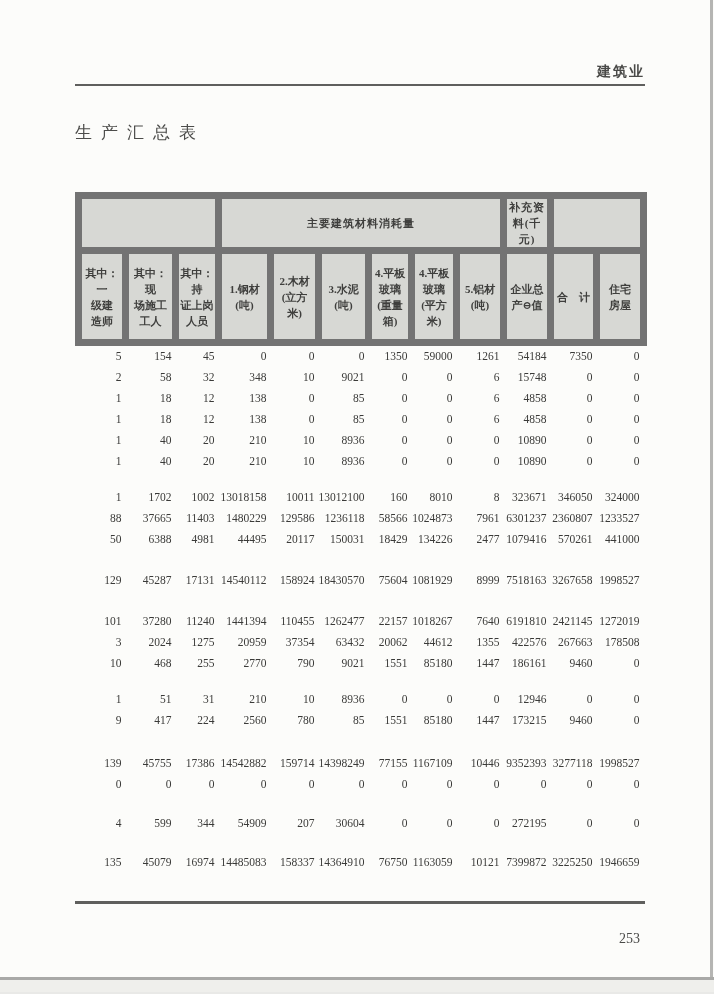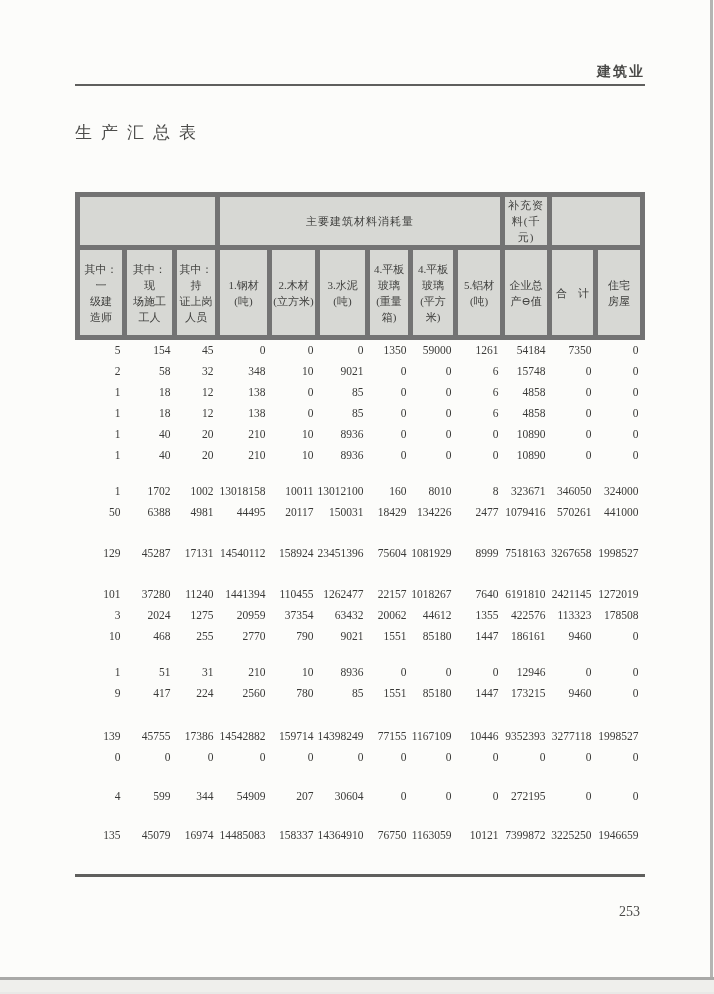--- a/index.html
+++ b/index.html
@@ -41,22 +41,22 @@
   }
 
   table.summary{
     margin-top:44px;
     border-collapse:collapse;
     table-layout:fixed;
     width:567px;
   }
   table.summary thead th{
     background:#d7d8d4;
-    border:5px solid #737373;
-    font-weight:400;
+    border:7px solid #737373;
+    font-weight:700;
     font-size:11px;
     color:#3f3f3d;
     text-align:center;
     vertical-align:middle;
     white-space:pre-line;
     line-height:16px;
     padding:0 1px;
   }
   tr.band th{height:31px;line-height:14px;letter-spacing:1px;}
   tr.cols th{height:85px;}
@@ -248,20 +248,34 @@
             <td>10011</td>
             <td>13012100</td>
             <td>160</td>
             <td>8010</td>
             <td>8</td>
             <td>323671</td>
             <td>346050</td>
             <td>324000</td>
           </tr>
           <tr>
+            <td>88</td>
+            <td>37665</td>
+            <td>11403</td>
+            <td>1480229</td>
+            <td>129586</td>
+            <td>1236118</td>
+            <td>58566</td>
+            <td>1024873</td>
+            <td>7961</td>
+            <td>6301237</td>
+            <td>2360807</td>
+            <td>1233527</td>
+          </tr>
+          <tr>
             <td>50</td>
             <td>6388</td>
             <td>4981</td>
             <td>44495</td>
             <td>20117</td>
             <td>150031</td>
             <td>18429</td>
             <td>134226</td>
             <td>2477</td>
             <td>1079416</td>
@@ -270,21 +284,21 @@
           </tr>
           <tr class="gap" style="height: 20px;">
             <td colspan="12"></td>
           </tr>
           <tr>
             <td>129</td>
             <td>45287</td>
             <td>17131</td>
             <td>14540112</td>
             <td>158924</td>
-            <td>23451396</td>
+            <td>18430570</td>
             <td>75604</td>
             <td>1081929</td>
             <td>8999</td>
             <td>7518163</td>
             <td>3267658</td>
             <td>1998527</td>
           </tr>
           <tr class="gap" style="height: 20px;">
             <td colspan="12"></td>
           </tr>
@@ -306,21 +320,21 @@
             <td>3</td>
             <td>2024</td>
             <td>1275</td>
             <td>20959</td>
             <td>37354</td>
             <td>63432</td>
             <td>20062</td>
             <td>44612</td>
             <td>1355</td>
             <td>422576</td>
-            <td>113323</td>
+            <td>267663</td>
             <td>178508</td>
           </tr>
           <tr>
             <td>10</td>
             <td>468</td>
             <td>255</td>
             <td>2770</td>
             <td>790</td>
             <td>9021</td>
             <td>1551</td>

